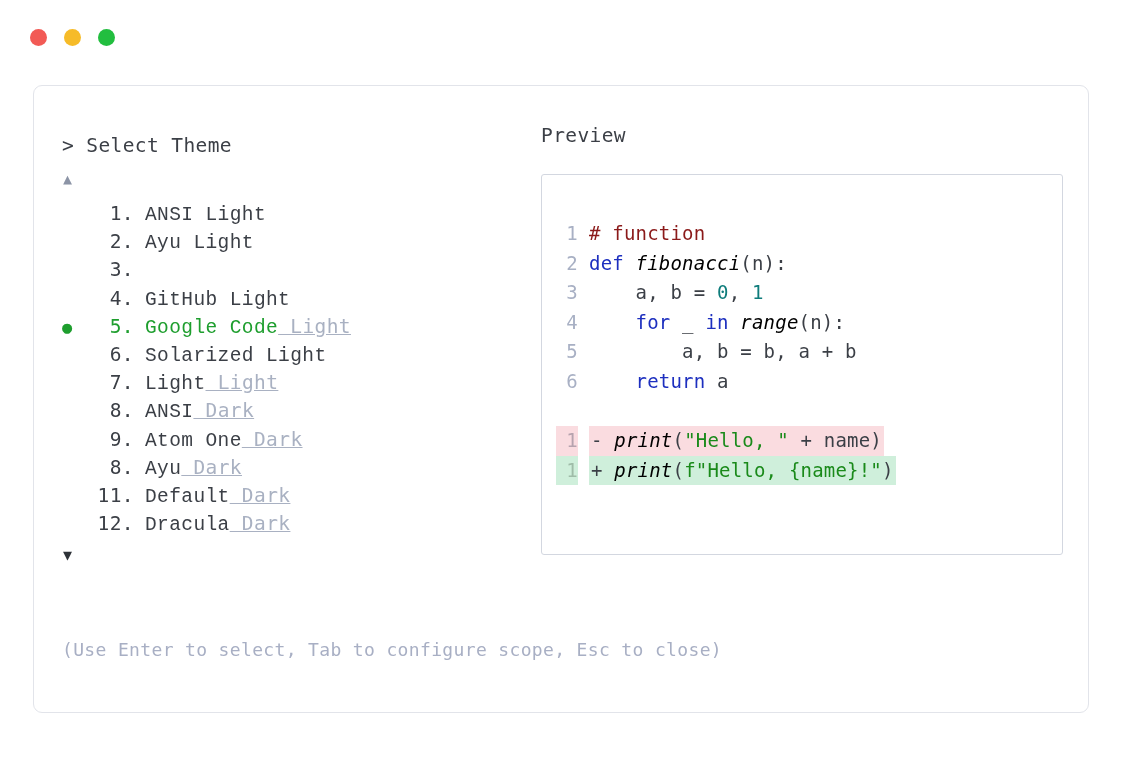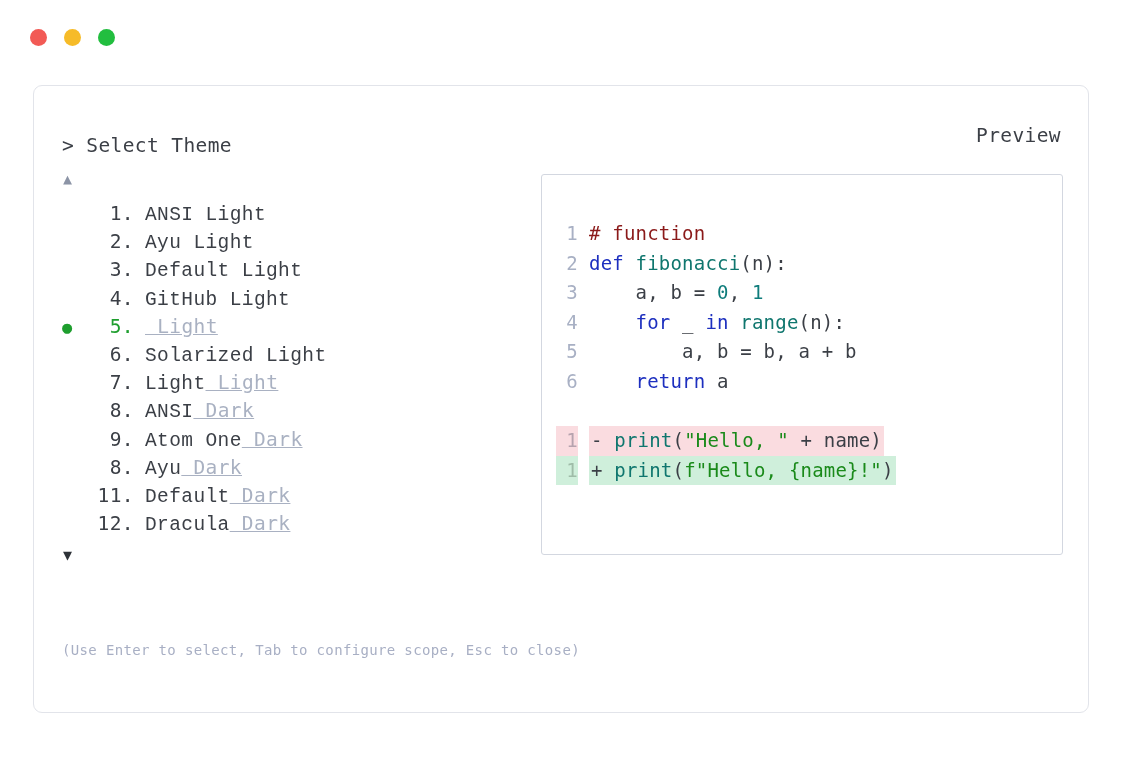--- a/index.html
+++ b/index.html
@@ -117,41 +117,40 @@
   .row-name { color: #3B3F46; font-family: Liberation Mono, monospace; }
   .row-suffix { color: #3B3F46; text-decoration: underline; }
   .theme-row.selected .row-index,
   .theme-row.selected .row-name { color: #1E9E2E; }
   .row-suffix.muted { color: #A9B1C2; }
 
   .hint {
     position: absolute;
     left: 28px;
     top: 551px;
-    font-size: 14px;
+    font-size: 18px;
     line-height: 26px;
     letter-spacing: 0.35px;
     color: #A8AFC4;
     white-space: pre;
   }
 
   
   .right-pane {
     position: absolute;
     left: 507px;
     top: 36px;
     width: 520px;
   }
   .preview-label {
     font-size: 19.5px;
     line-height: 28px;
     letter-spacing: 0.4px;
     color: #3B3F46;
     white-space: pre;
-    text-align: right;
   }
   .preview-box {
     margin-top: 24px;
     width: 522px;
     height: 381px;
     border: 1px solid #D3D7E0;
     border-radius: 3px;
     background: #ffffff;
     position: relative;
     overflow: hidden;
@@ -187,21 +186,21 @@
   .diff-line.add .ln { color: #9FBCA8; }
   .diff-body { display: inline-block; padding: 0 2px; }
   .diff-line.del .diff-body { background: #FADCE0; }
   .diff-line.add .diff-body { background: #CFEFDB; }
   .diff-line.del .ln { background: #FADCE0; }
   .diff-line.add .ln { background: #CFEFDB; }
 
   
   .t-comment  { color: #8B1A1A; }
   .t-keyword  { color: #1D2FBF; }
-  .t-func     { color: #0f766e; }
+  .t-func     { color: #000000; font-style: italic; }
   .t-number   { color: #0E7C7B; }
   .t-string   { color: #1A8A1A; }
   .t-plain    { color: #3B3F46; }
   .t-sign     { color: #3B3F46; }
 </style>
 </head>
 <body>
 
 <div id="root">
 
@@ -216,23 +215,23 @@
 
       <div class="left-pane">
 
         <div class="prompt-line"><span class="prompt-caret">&gt;</span><span class="prompt-title"> </span><span class="prompt-title">Select Theme</span></div>
 
         <div class="scroll-arrow up">▲</div>
 
         <ul class="theme-list" id="theme-list">
             <li class="theme-row"><span class="row-bullet empty">●</span><span class="row-index">1.</span><span class="row-gap"> </span><span class="row-name">ANSI Light</span></li>
             <li class="theme-row"><span class="row-bullet empty">●</span><span class="row-index">2.</span><span class="row-gap"> </span><span class="row-name">Ayu Light</span></li>
-            <li class="theme-row"><span class="row-bullet empty">●</span><span class="row-index">3.</span><span class="row-gap"> </span><span class="row-name">Default Light</span></li>
+            <li class="theme-row"><span class="row-bullet empty">●</span><span class="row-index">3.</span><span class="row-gap"> </span></li>
             <li class="theme-row"><span class="row-bullet empty">●</span><span class="row-index">4.</span><span class="row-gap"> </span><span class="row-name">GitHub Light</span></li>
-            <li class="theme-row selected"><span class="row-bullet">●</span><span class="row-index">5.</span><span class="row-gap"> </span><span class="row-suffix muted"> Light</span></li>
+            <li class="theme-row selected"><span class="row-bullet">●</span><span class="row-index">5.</span><span class="row-gap"> </span><span class="row-name">Google Code</span><span class="row-suffix muted"> Light</span></li>
             <li class="theme-row"><span class="row-bullet empty">●</span><span class="row-index">6.</span><span class="row-gap"> </span><span class="row-name">Solarized Light</span></li>
             <li class="theme-row"><span class="row-bullet empty">●</span><span class="row-index">7.</span><span class="row-gap"> </span><span class="row-name">Light</span><span class="row-suffix muted"> Light</span></li>
             <li class="theme-row"><span class="row-bullet empty">●</span><span class="row-index">8.</span><span class="row-gap"> </span><span class="row-name">ANSI</span><span class="row-suffix muted"> Dark</span></li>
             <li class="theme-row"><span class="row-bullet empty">●</span><span class="row-index">9.</span><span class="row-gap"> </span><span class="row-name">Atom One</span><span class="row-suffix muted"> Dark</span></li>
             <li class="theme-row"><span class="row-bullet empty">●</span><span class="row-index">8.</span><span class="row-gap"> </span><span class="row-name">Ayu</span><span class="row-suffix muted"> Dark</span></li>
             <li class="theme-row"><span class="row-bullet empty">●</span><span class="row-index">11.</span><span class="row-gap"> </span><span class="row-name">Default</span><span class="row-suffix muted"> Dark</span></li>
             <li class="theme-row"><span class="row-bullet empty">●</span><span class="row-index">12.</span><span class="row-gap"> </span><span class="row-name">Dracula</span><span class="row-suffix muted"> Dark</span></li>
           </ul>
 
         <div class="scroll-arrow down">▼</div>

